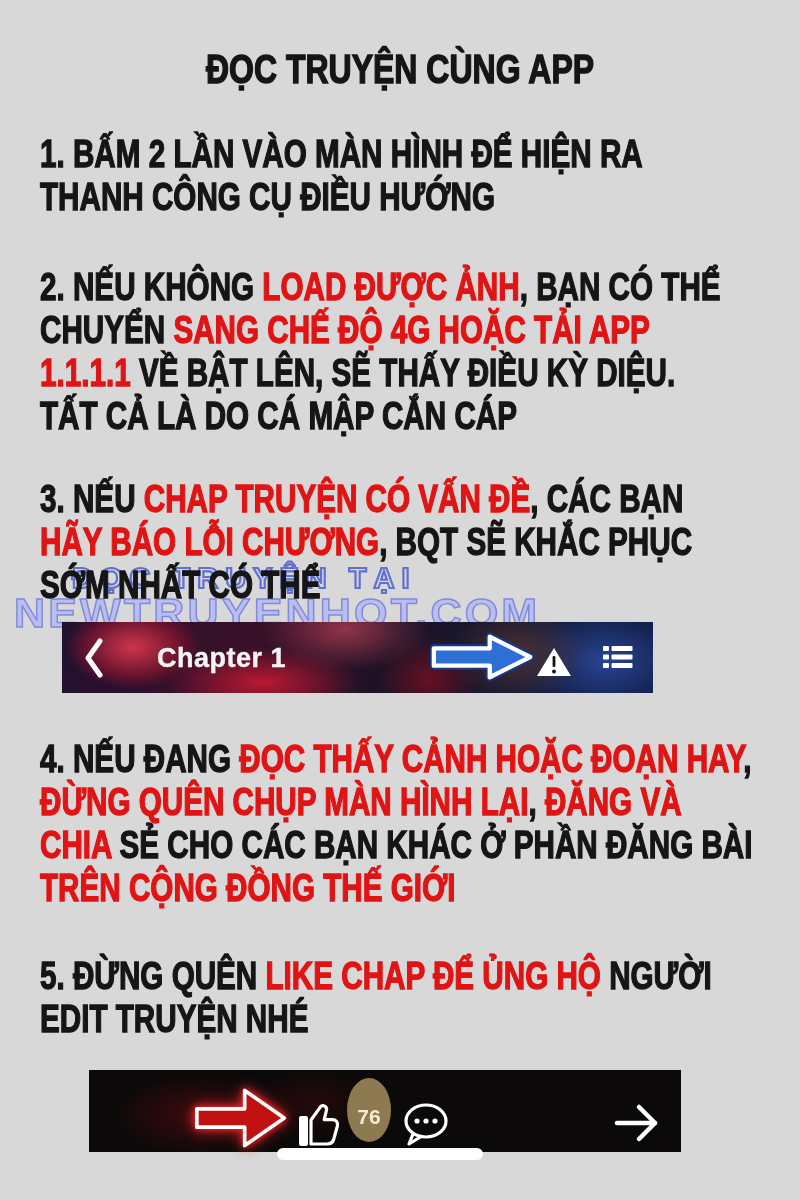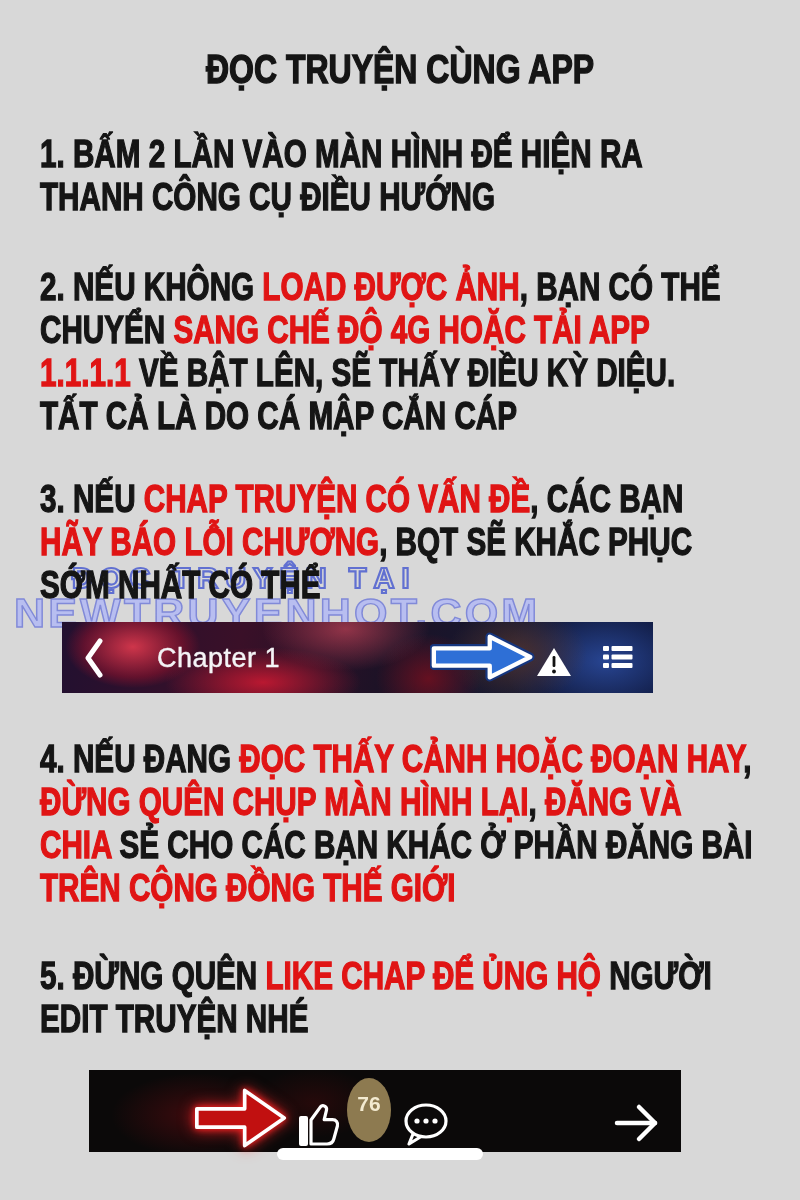--- a/index.html
+++ b/index.html
@@ -45,41 +45,41 @@
       radial-gradient(120px 60px at 48% 10%, rgba(235,80,100,.55), transparent 70%),
       radial-gradient(70px 60px at 62% 80%, rgba(120,15,30,.8), transparent 75%),
       radial-gradient(100px 70px at 77% 45%, rgba(80,50,45,.9), transparent 70%),
       radial-gradient(130px 80px at 92% 55%, rgba(45,80,170,.8), rgba(20,35,90,.5) 60%, transparent 80%),
       linear-gradient(100deg,#221030 0%,#3a1028 30%,#1c1226 55%,#141a33 80%,#0f1733 100%);
   }
   .chapter-bar svg{position:absolute;}
   .back-chevron{left:22px;top:16px;}
   .chapter-title{
     position:absolute;left:95px;top:21px;color:#f4f4f6;
-    font-size:27px;font-weight:400;letter-spacing:.5px;white-space:nowrap;
+    font-size:27px;font-weight:700;letter-spacing:.5px;white-space:nowrap;
     -webkit-text-stroke:.4px #f4f4f6;
   }
   .blue-arrow{left:368px;top:8px;}
   .warn-icon{left:474px;top:24px;}
   .list-icon{left:541px;top:23px;}
   
   .bottom-bar{
     position:absolute;left:89px;top:1070px;width:592px;height:82px;z-index:3;
     background:
       radial-gradient(120px 60px at 18% 55%, rgba(110,12,18,.5), transparent 70%),
       radial-gradient(90px 50px at 38% 40%, rgba(70,10,12,.45), transparent 70%),
       #0b0909;
   }
   .bottom-bar svg{position:absolute;}
   .red-arrow{left:106px;top:10px;filter:drop-shadow(0 0 3px #ff2020) drop-shadow(0 0 7px rgba(255,40,40,.8));}
   .thumb-icon{left:209px;top:26px;}
   .like-badge{
     position:absolute;left:258px;top:8px;width:44px;height:64px;border-radius:50%;
     background:#8d7a50;color:#f3ead0;font-size:21px;font-weight:700;
-    display:flex;justify-content:center;align-items:flex-start;padding-top:14px;box-sizing:border-box;
+    display:flex;justify-content:center;align-items:center;padding-top:14px;box-sizing:border-box;
   }
   .bubble-icon{left:314px;top:31px;}
   .next-icon{left:524px;top:33px;}
   .progress-strip{
     position:absolute;left:188px;top:78px;width:206px;height:12px;border-radius:6px;
     background:#ffffff;
   }
 </style>
 </head>
 <body>

